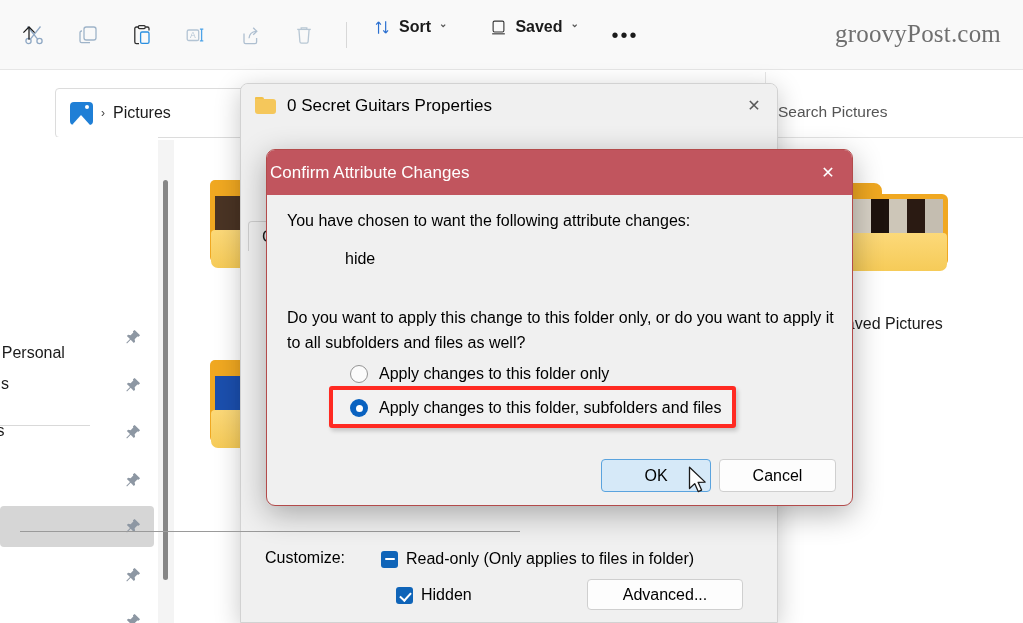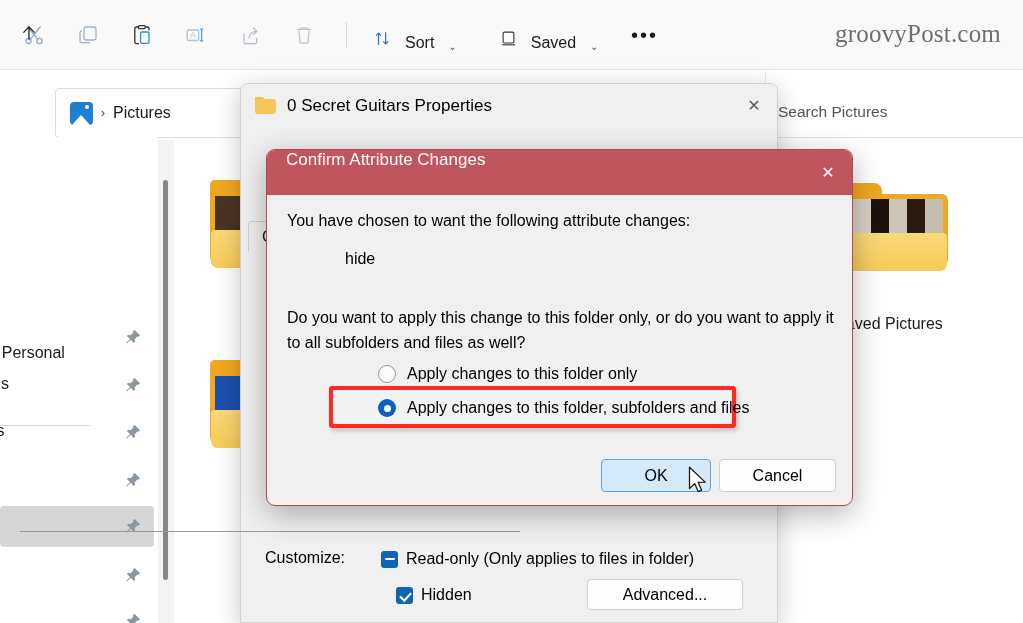--- a/index.html
+++ b/index.html
@@ -21,23 +21,23 @@
   .tb-icon {
     width: 40px; height: 40px; margin-left: 14px;
     display: flex; align-items: center; justify-content: center;
     border-radius: 5px;
   }
   .tb-icon svg { display: block; }
   .tb-sep {
     width: 1px; height: 26px; background: #d8d8d8; margin: 0 10px 0 22px;
   }
   .tb-btn {
-    height: 34px; display: flex; align-items: flex-end; gap: 13px;
+    height: 34px; display: flex; align-items: flex-start; gap: 7px;
     padding: 0 10px; border-radius: 5px; margin-left: 6px;
-    font-size: 16px; color: #1b1b1b;
+    font-size: 16px; color: #1b1b1b; font-weight: bold;
   }
   .tb-btn .chev { font-size: 10px; color: #555; margin-left: 1px; }
   .tb-dots {
     width: 40px; height: 34px; margin-left: 16px;
     display: flex; align-items: center; justify-content: center;
     letter-spacing: 2px; font-size: 20px; color: #1b1b1b; line-height: 0;
   }
   .watermark {
     position: absolute; right: 22px; top: 20px;
     font-family: "Liberation Serif", serif;
@@ -235,39 +235,39 @@
     position: absolute; left: 266px; top: 149px; width: 587px; height: 357px;
     background: #f0f0f0;
     border: 1px solid #b34b4b;
     border-radius: 9px;
     box-shadow: 0 8px 30px rgba(0,0,0,.30);
     overflow: hidden;
   }
   .confirm-header {
     position: absolute; left: 0; top: 0; width: 585px; height: 45px;
     background: #c1555e;
-    display: flex; align-items: flex-start; padding-left: 19px;
+    display: flex; align-items: center; padding-left: 3px;
   }
   .confirm-header .ttl { font-size: 17px; color: #ffffff; }
   .confirm-close {
     position: absolute; right: 0; top: 0; width: 48px; height: 45px;
     display: flex; align-items: center; justify-content: center; color: #fff;
   }
   .line1 {
     position: absolute; left: 21px; top: 62px; font-size: 16px; color: #000;
   }
   .attr-change {
     position: absolute; left: 79px; top: 105px; font-size: 16px; color: #000;
   }
   .line2 {
     position: absolute; left: 21px; top: 158px; width: 552px;
     font-size: 16px; color: #000; line-height: 25px;
   }
   .radio-row {
-    position: absolute; display: flex; align-items: flex-start; gap: 11px; margin-left: 28px;
+    position: absolute; display: flex; align-items: flex-start; gap: 11px;
   }
   .radio-row .lbl { font-size: 16px; color: #000; white-space: nowrap; }
   .radio {
     width: 18px; height: 18px; border-radius: 50%;
     border: 1.6px solid #949494; background: #fbfbfb; flex: none;
     position: relative;
   }
   .radio.on { border: none; background: #0a62c0; }
   .radio.on::after {
     content: ""; position: absolute; left: 5.5px; top: 5.5px;

